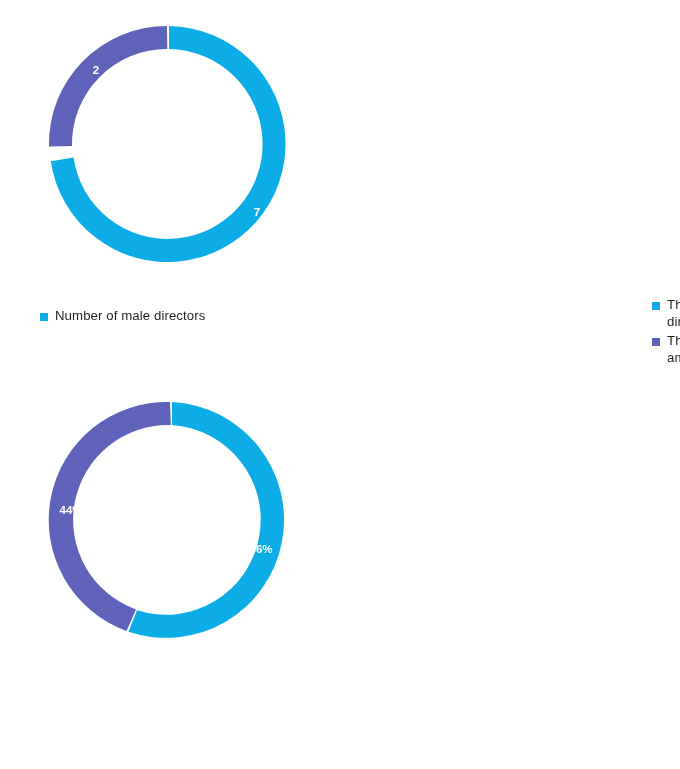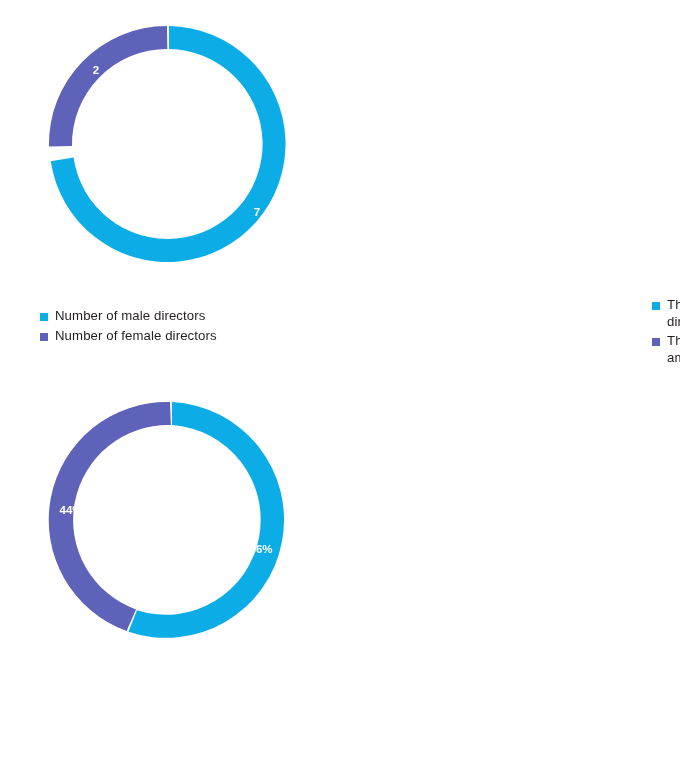--- a/index.html
+++ b/index.html
@@ -92,24 +92,20 @@
         <text class="dl" x="213" y="197" text-anchor="middle">7</text>
         <text class="dl" x="52" y="55" text-anchor="middle">2</text>
       </svg>
     </div>
 
     <div class="legend" id="legend-1">
       <div class="legend-row">
         <span class="legend-marker" style="background:#0CADE6"></span>
         <span class="legend-label">Number of male directors</span>
       </div>
-      <div class="legend-row">
-        <span class="legend-marker" style="background:#5E62B9"></span>
-        <span class="legend-label">Number of female directors</span>
-      </div>
     </div>
   </section>
 
   <section class="panel" id="panel-2">
 
     <div class="legend" id="legend-2">
       <div class="legend-row">
         <span class="legend-marker" style="background:#0CADE6"></span>
         <span class="legend-label">
           <span>The percentage of independent non-executive</span><br>

